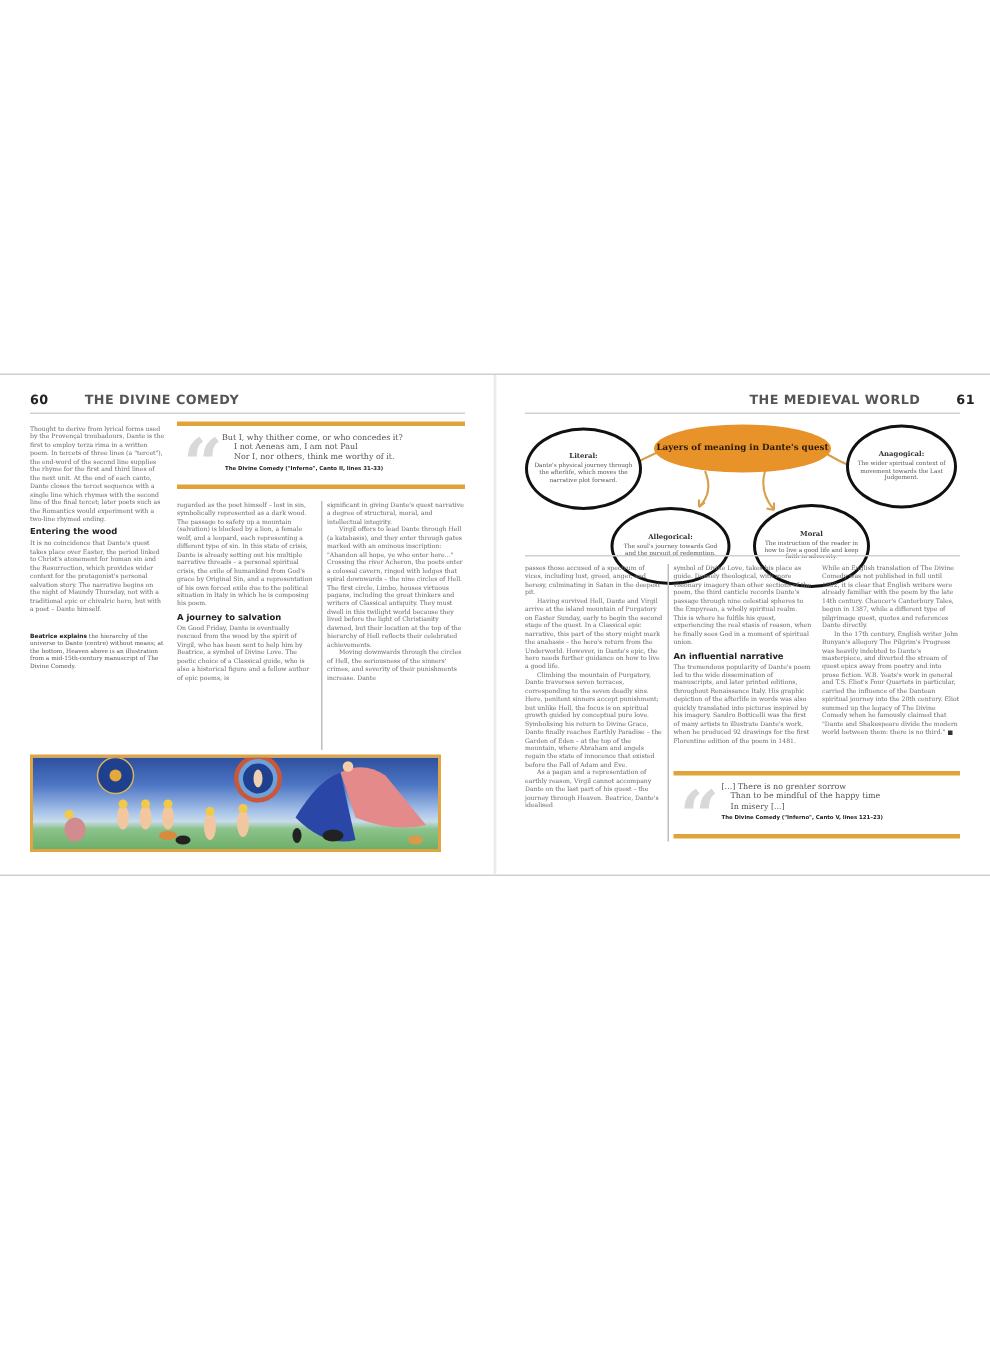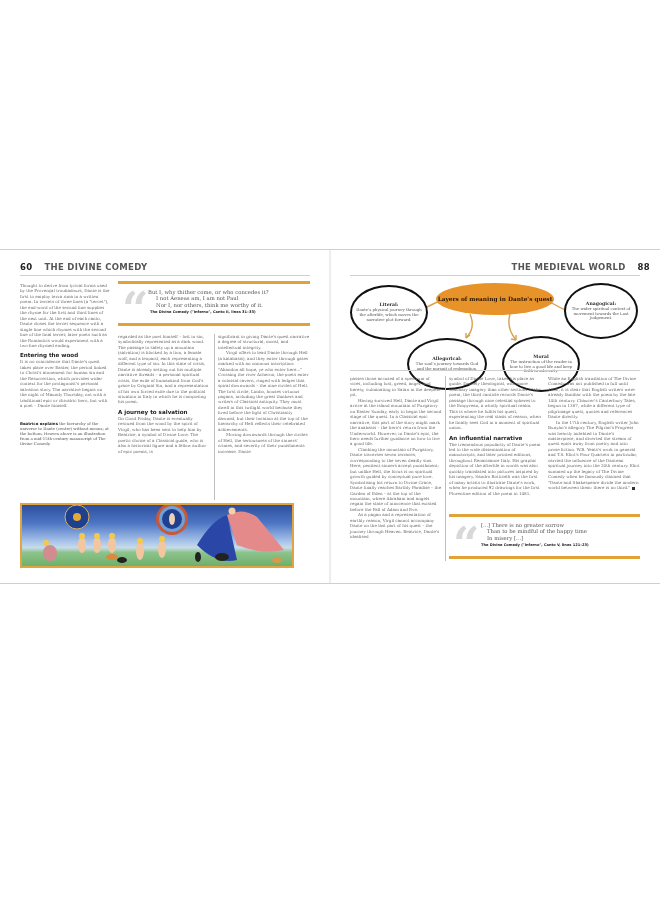--- a/index.html
+++ b/index.html
@@ -13,21 +13,21 @@
     }
     .page { position: absolute; top: 0; height: 100%; }
     .page-left { left: 0; width: 330px; }
     .page-right { left: 330px; width: 340px; }
     .gutter { position: absolute; left: 329px; top: 0; width: 2px; height: 100%;
       background: linear-gradient(90deg, #f3f3f3, #e8e8e8, #f3f3f3); }
 
     .running-head {
       position: absolute; top: 11px; height: 12px;
       font-family: "DejaVu Sans", sans-serif; font-weight: bold;
-      font-size: 8.5px; letter-spacing: 0.3px; color: #555; display: flex; align-items: center; gap: 12px;
+      font-size: 8.5px; letter-spacing: 0.3px; color: #555; display: flex; align-items: center; gap: 24px;
     }
     .running-head .folio { color: #222; }
     .rh-left { left: 20px; }
     .rh-right { right: 20px; }
     .head-rule { position: absolute; top: 25px; height: 1px; background: #cfcfcf; }
     .hr-left { left: 20px; width: 290px; }
     .hr-right { left: 20px; width: 290px; }
 
     .col { position: absolute; font-size: 4.1px; line-height: 5.45px; color: #6a6a6a; text-align: left; }
     .col p { margin: 0; text-indent: 0; }
@@ -138,21 +138,21 @@
         <ellipse cx="255" cy="55" rx="5" ry="3" fill="#d99a4a"></ellipse>
       </svg>
     </div>
   </div>
 
   <div class="gutter"></div>
 
   <div class="page page-right">
     <div class="running-head rh-right">
       <span>THE MEDIEVAL WORLD</span>
-      <span class="folio">88</span>
+      <span class="folio">61</span>
     </div>
     <div class="head-rule hr-right"></div>
 
     <div class="diagram">
       <svg width="330" height="125" style="position:absolute;left:0;top:0">
         <g fill="none" stroke="#d9a04a" stroke-width="1.4">
           <path d="M112 50 Q98 56 88 62"></path>
             <path d="M88 62 l3 -4 M88 62 l5 1"></path>
           <path d="M140 64 Q146 78 136 88"></path>
             <path d="M136 88 l0 -5 M136 88 l4 -3"></path>

